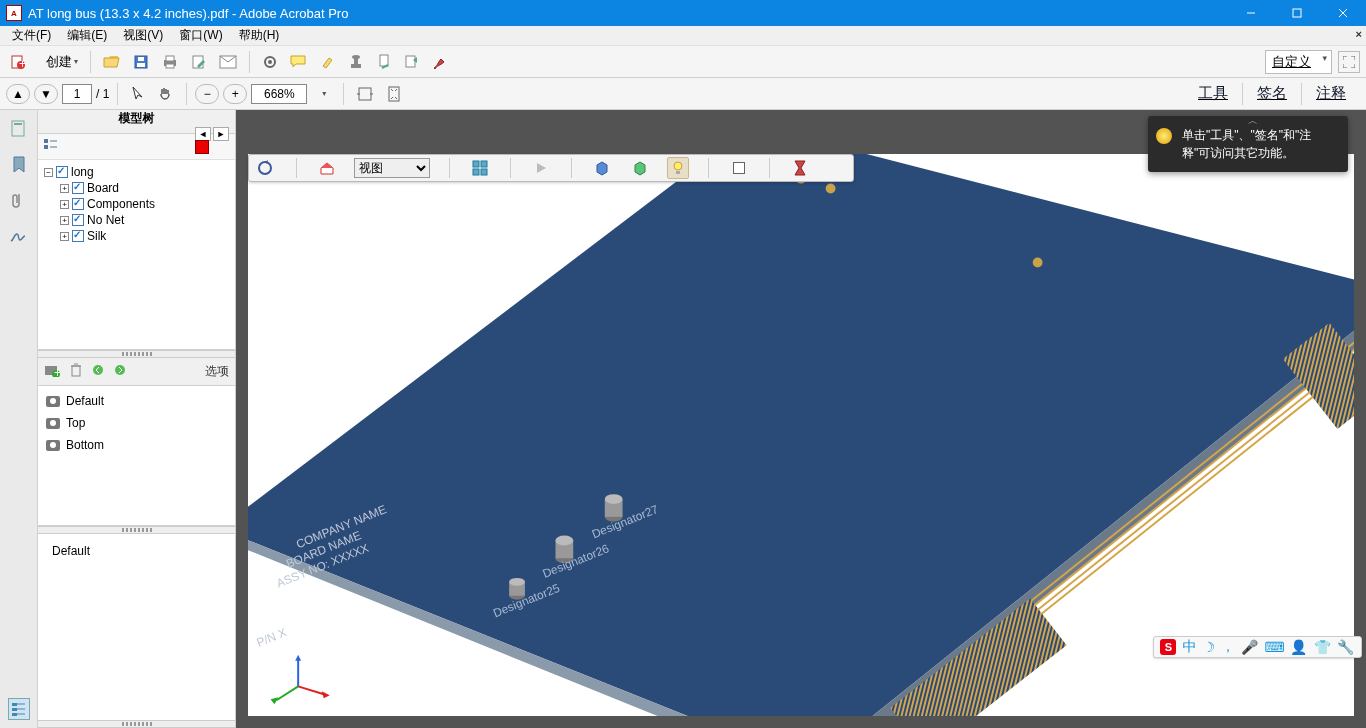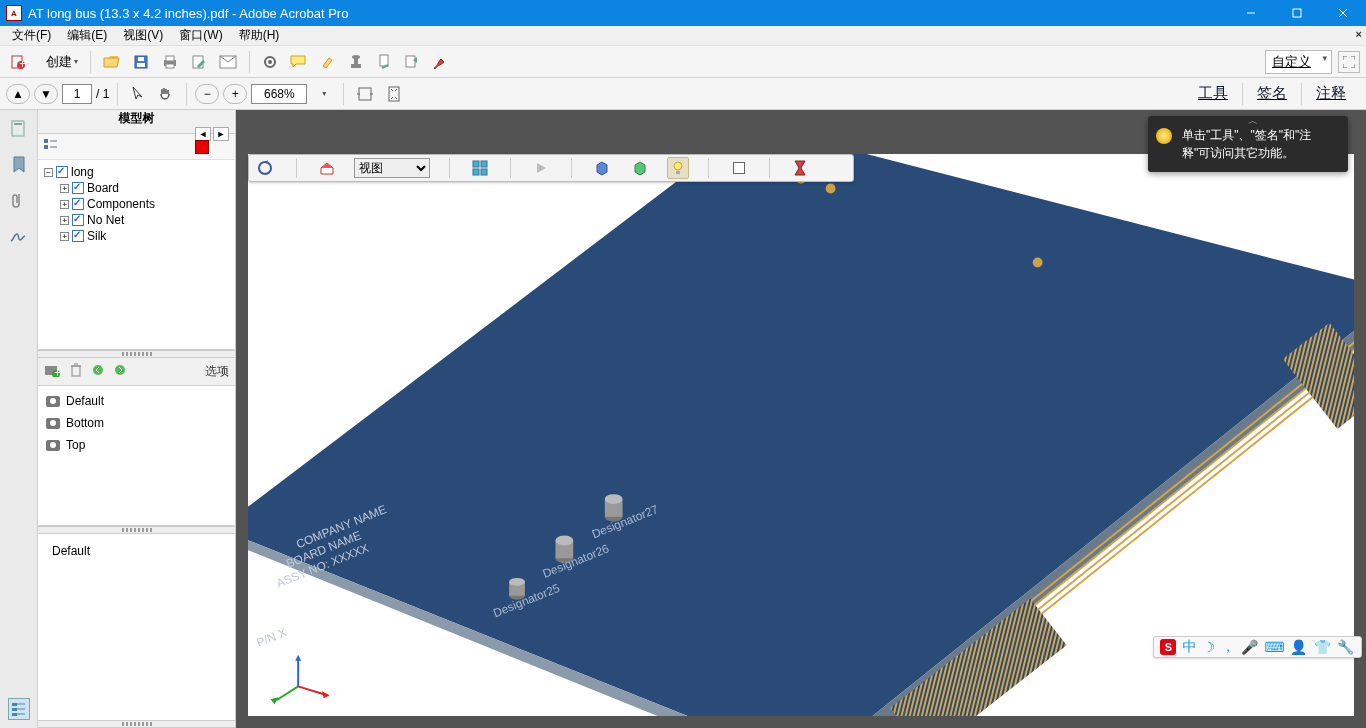--- a/index.html
+++ b/index.html
@@ -365,25 +365,25 @@
       <span style="flex:1"></span>
       <span class="opt dd">选项</span>
     </div>
     <div class="viewlist">
       <div class="vi">
           <span class="cam"></span>
           <span>Default</span>
         </div>
       <div class="vi">
           <span class="cam"></span>
-          <span>Bottom</span>
+          <span>Top</span>
         </div>
       <div class="vi">
           <span class="cam"></span>
-          <span>Top</span>
+          <span>Bottom</span>
         </div>
     </div>
     <div class="grip">
         <div class="dots"></div>
       </div>
     <div class="defbox">
       <div class="vi">
           <span class="cam"></span>
           <span>Default</span>
         </div>

